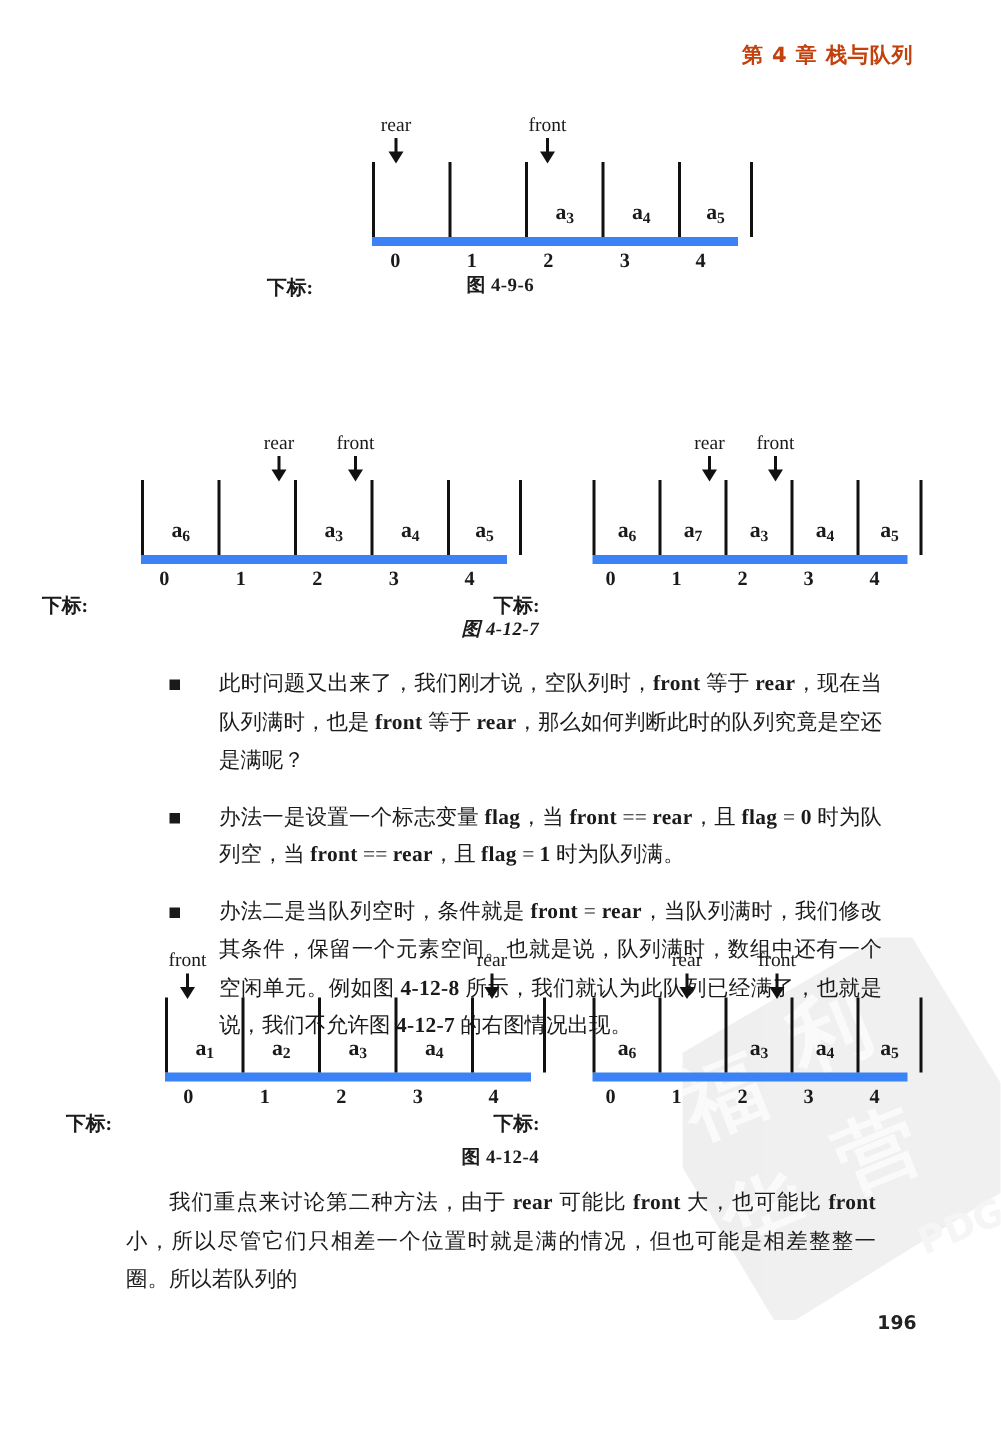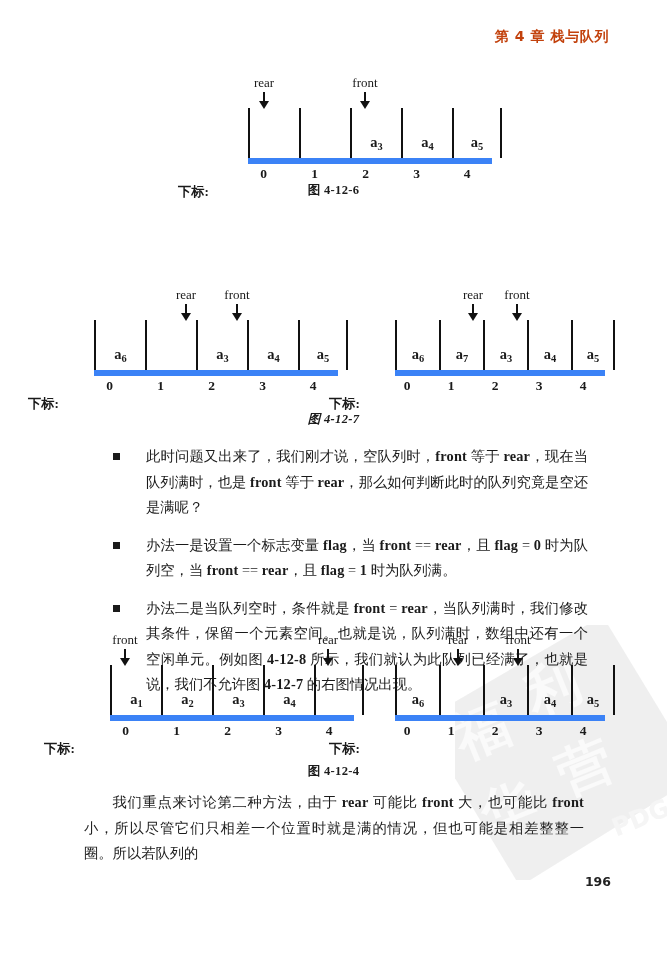--- a/index.html
+++ b/index.html
@@ -266,21 +266,21 @@
     </div>
     <div class="idx-row">
       <span class="idx-prefix" style="left:-60px;">下标:</span>
       <span class="idx" style="left:0px;   width:51px;">0</span>
       <span class="idx" style="left:51px;  width:51px;">1</span>
       <span class="idx" style="left:102px; width:51px;">2</span>
       <span class="idx" style="left:153px; width:51px;">3</span>
       <span class="idx" style="left:204px; width:50px;">4</span>
     </div>
   </div>
-  <div class="caption" style="top:182px;">图 4-12-6</div>
+  <div class="caption" style="top:182px;">图 4-9-6</div>
 
 
   <div class="queue" id="fig7l" style="left:84px; top:320px; width:254px;">
     <div class="ptr" style="left:74px; top:-32px;">
       <div class="ptr-label">rear</div>
       <div class="ptr-arrow"></div>
     </div>
     <div class="ptr" style="left:125px; top:-32px;">
       <div class="ptr-label">front</div>
       <div class="ptr-arrow"></div>

